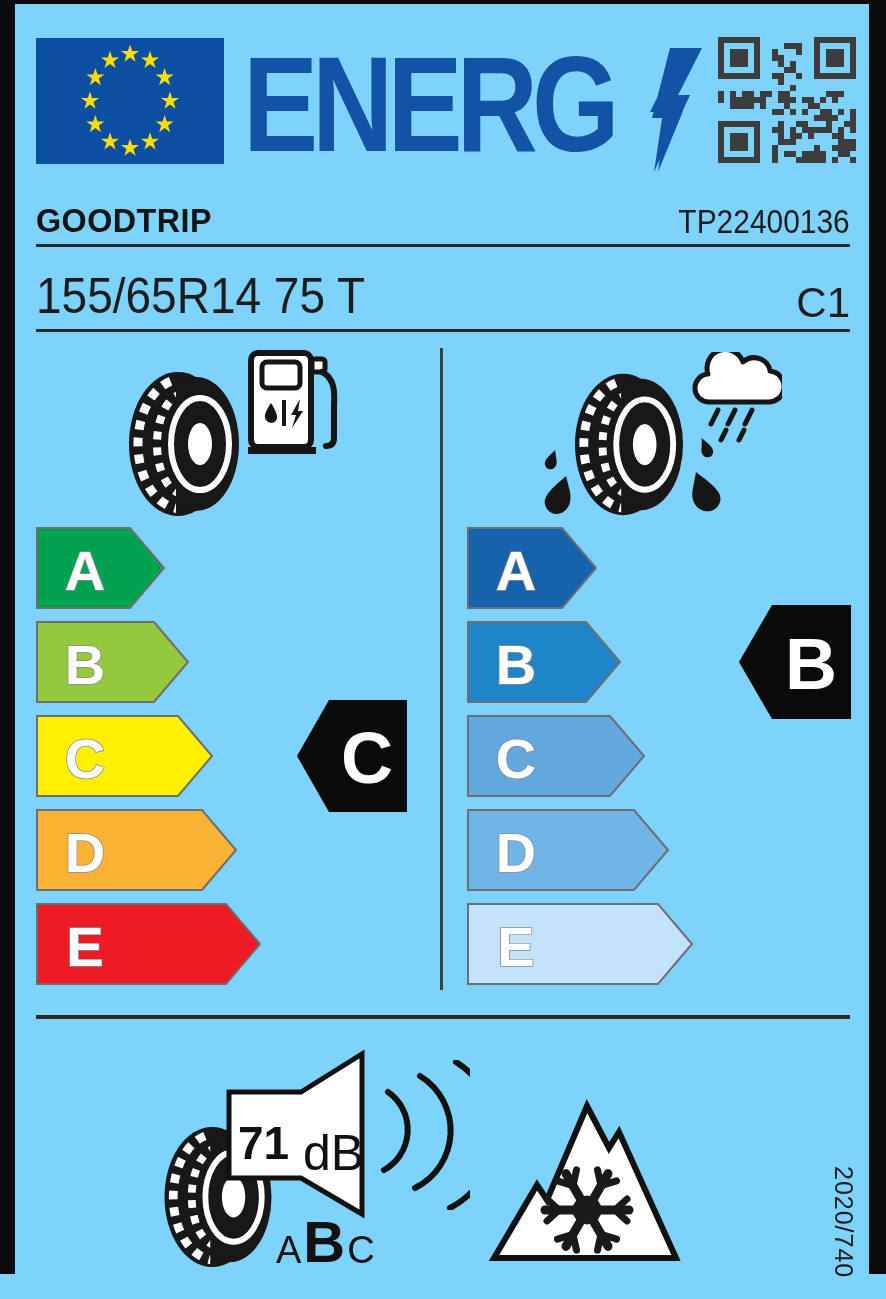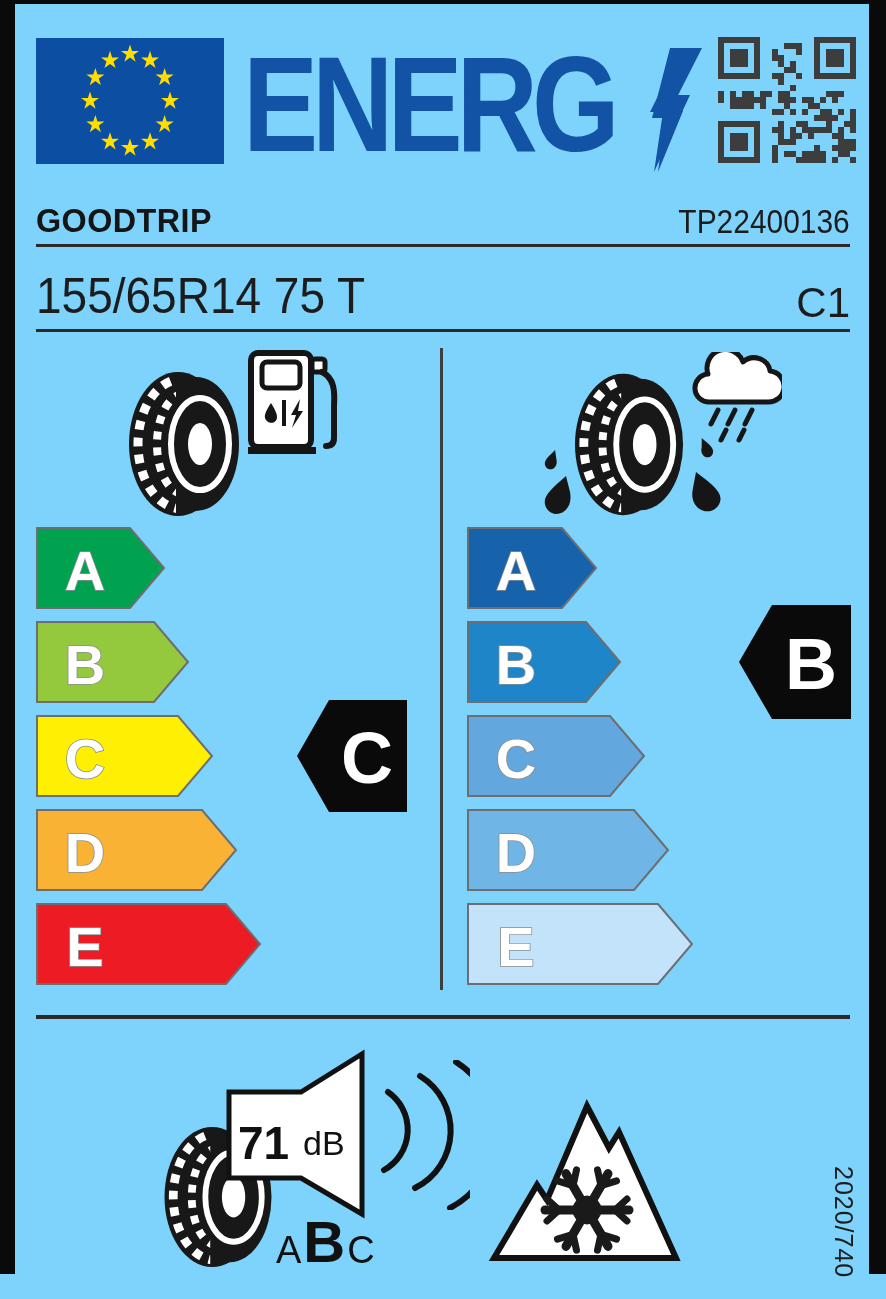--- a/index.html
+++ b/index.html
@@ -30,21 +30,21 @@
   .hline{left:36px;width:814px;height:3px;background:#2b2a29;}
   .hline1{top:244px;} .hline2{top:329px;} .hline3{top:1015px;height:4px;}
   .vdivider{left:440px;top:348px;width:3px;height:642px;background:#3f3f3f;}
   
   .scale-svg{overflow:visible;}
   .grade-letter{font-family:"Liberation Sans",sans-serif;font-size:56px;font-weight:700;
     fill:#ffffff;stroke:#8a8d8f;stroke-width:1.6px;paint-order:stroke;}
   .indicator-letter{font-family:"Liberation Sans",sans-serif;font-size:72px;font-weight:700;fill:#ffffff;}
   
   .noise-value{left:238px;top:1116px;font-size:46px;font-weight:700;color:#111;text-align:right;}
-  .noise-unit{left:303px;top:1124px;font-size:34px;font-weight:400;color:#111;}
+  .noise-unit{left:303px;top:1124px;font-size:50px;font-weight:400;color:#111;}
   .noise-classes{left:276px;top:1210px;height:58px;display:flex;align-items:flex-end;gap:2px;color:#111;}
   .noise-class{font-size:38px;line-height:0.92;font-weight:400;}
   .noise-class-big{font-size:58px;font-weight:700;}
   
   .regulation{left:795px;top:1203px;width:100px;height:26px;font-size:25px;color:#1c1c1c;
     text-align:center;transform:rotate(90deg);transform-origin:center;letter-spacing:1px;}
   svg{display:block;}
 </style>
 </head>
 <body>

